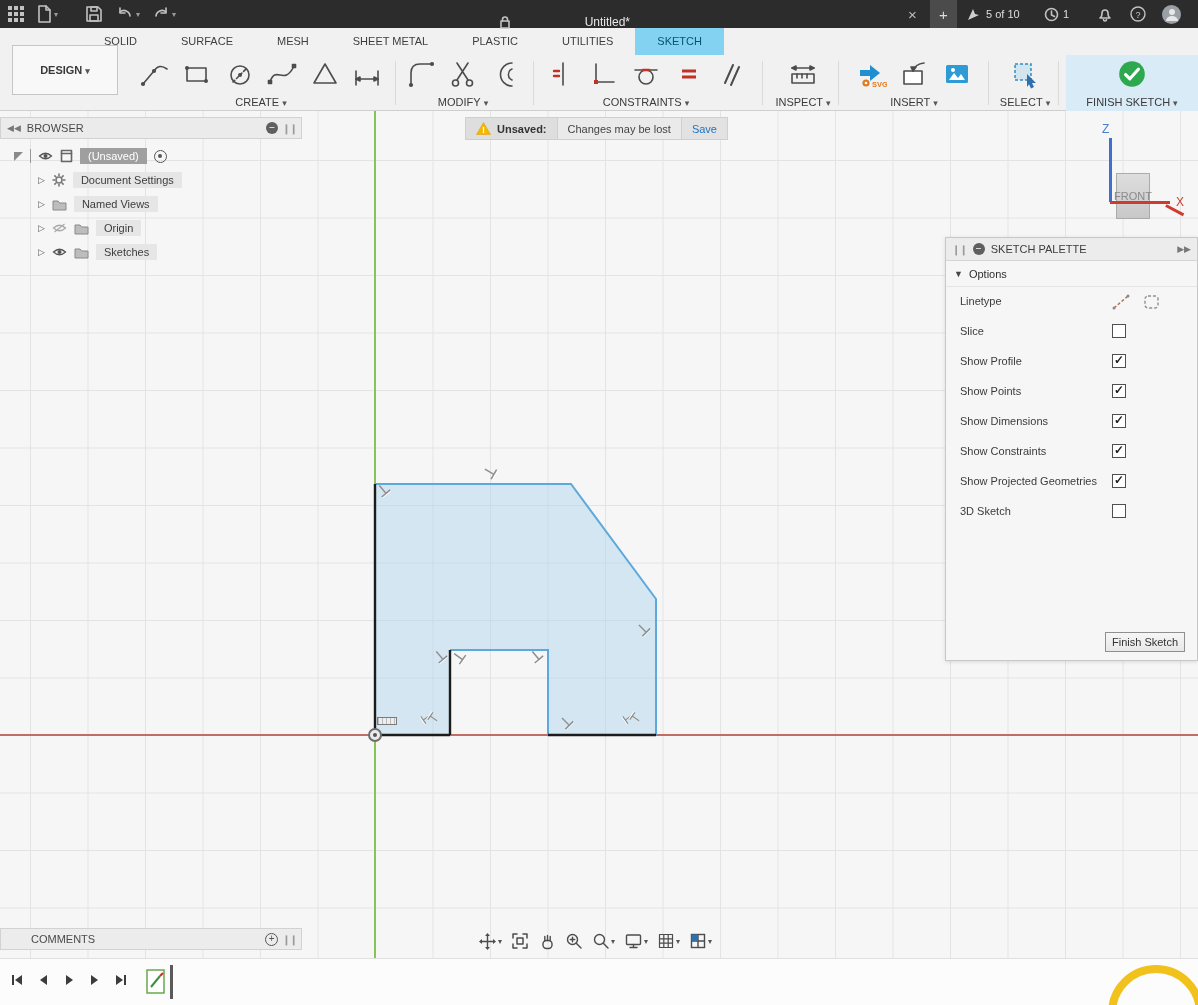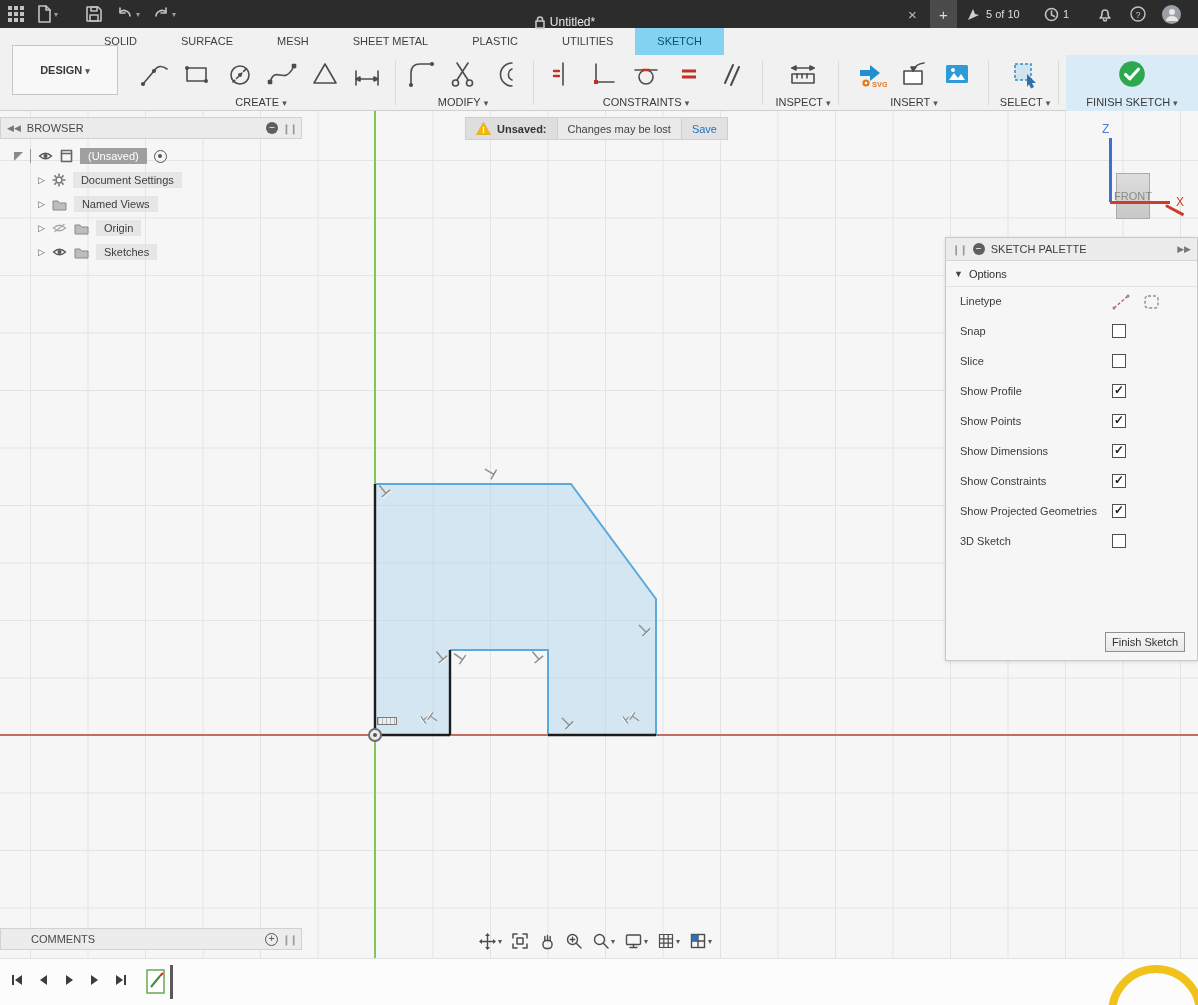--- a/index.html
+++ b/index.html
@@ -15,21 +15,21 @@
   *{margin:0;padding:0;box-sizing:border-box;}
   body{font-family:"Liberation Sans",sans-serif;background:#ddd;}
   #app{position:relative;width:1198px;height:1005px;overflow:hidden;background:#f5f5f5;font-size:12px;color:#333;}
 
   
   #titlebar{position:absolute;left:0;top:0;width:1198px;height:28px;background:#2c2c2c;color:#cfcfcf;z-index:40;}
   #titlebar .tb{position:absolute;top:0;height:28px;display:flex;align-items:center;}
   .apps-grid{display:grid;grid-template-columns:repeat(3,4px);grid-gap:2px;}
   .apps-grid i{width:4px;height:4px;background:#c2c2c2;display:block;}
   .tb-caret{font-size:8px;color:#9a9a9a;margin-left:2px;}
-  #tb-title{position:absolute;left:500px;top:0;width:130px;height:44px;display:flex;align-items:center;justify-content:center;gap:5px;color:#e8e8e8;font-size:12px;}
+  #tb-title{position:absolute;left:500px;top:0;width:130px;height:44px;display:flex;align-items:center;justify-content:space-between;gap:5px;color:#e8e8e8;font-size:12px;}
   .tb-close{font-size:15px;color:#bdbdbd;}
   .newtab{position:absolute;left:930px;top:0;width:27px;height:28px;background:#4b4b4b;display:flex;align-items:center;justify-content:center;color:#ddd;font-size:15px;}
   .tb-text{font-size:11px;color:#dedede;text-align:right;}
   .avatar{width:19px;height:19px;border-radius:50%;background:#9aa0a6;overflow:hidden;display:flex;align-items:center;justify-content:center;}
 
   
   #ribbon{position:absolute;left:0;top:28px;width:1198px;height:83px;background:#f1f1f1;border-bottom:1px solid #cfcfcf;z-index:30;}
   #tabs-row{position:absolute;left:0;top:0;right:0;height:27px;display:flex;padding-left:82px;}
   .ribbon-tab{padding:0 22px;line-height:27px;font-size:11px;color:#3e3e3e;white-space:nowrap;}
   .ribbon-tab.active{background:var(--active_tab_bg);color:#06546e;}
@@ -548,26 +548,20 @@
             <path d="M2 14 L16 2" stroke="#b06858" stroke-width="1.5" stroke-dasharray="3 2" fill="none"></path>
             <circle cx="2" cy="14" r="1.5" fill="#888"></circle>
             <circle cx="16" cy="2" r="1.5" fill="#888"></circle>
           </svg>
         <svg width="17" height="16" viewBox="0 0 17 16">
             <rect x="2" y="2" width="13" height="12" rx="3" fill="none" stroke="#8f8f8f" stroke-width="1.4" stroke-dasharray="3 2"></rect>
           </svg>
       </span>
     </div>
     <div class="pal-row">
-      <span class="pal-label">Snap</span>
-      <span class="pal-ctrl">
-          <span class="pal-check"></span>
-        </span>
-    </div>
-    <div class="pal-row">
       <span class="pal-label">Slice</span>
       <span class="pal-ctrl">
           <span class="pal-check"></span>
         </span>
     </div>
     <div class="pal-row">
       <span class="pal-label">Show Profile</span>
       <span class="pal-ctrl">
           <span class="pal-check checked"></span>
         </span>

